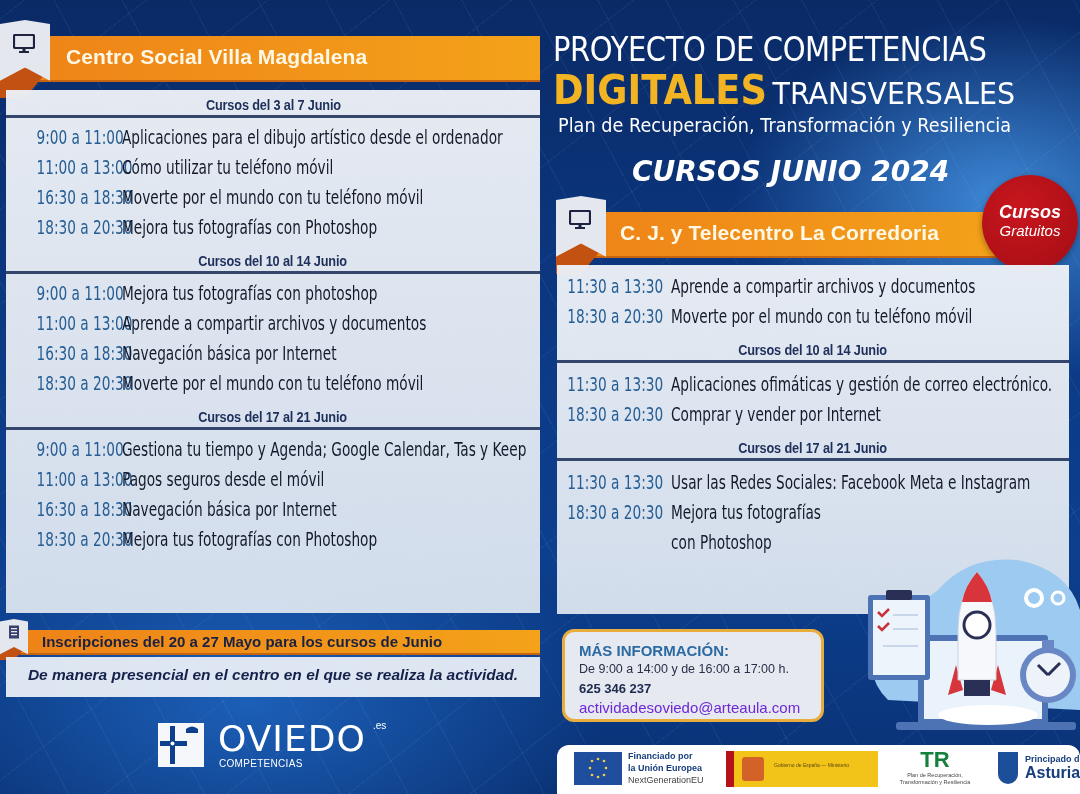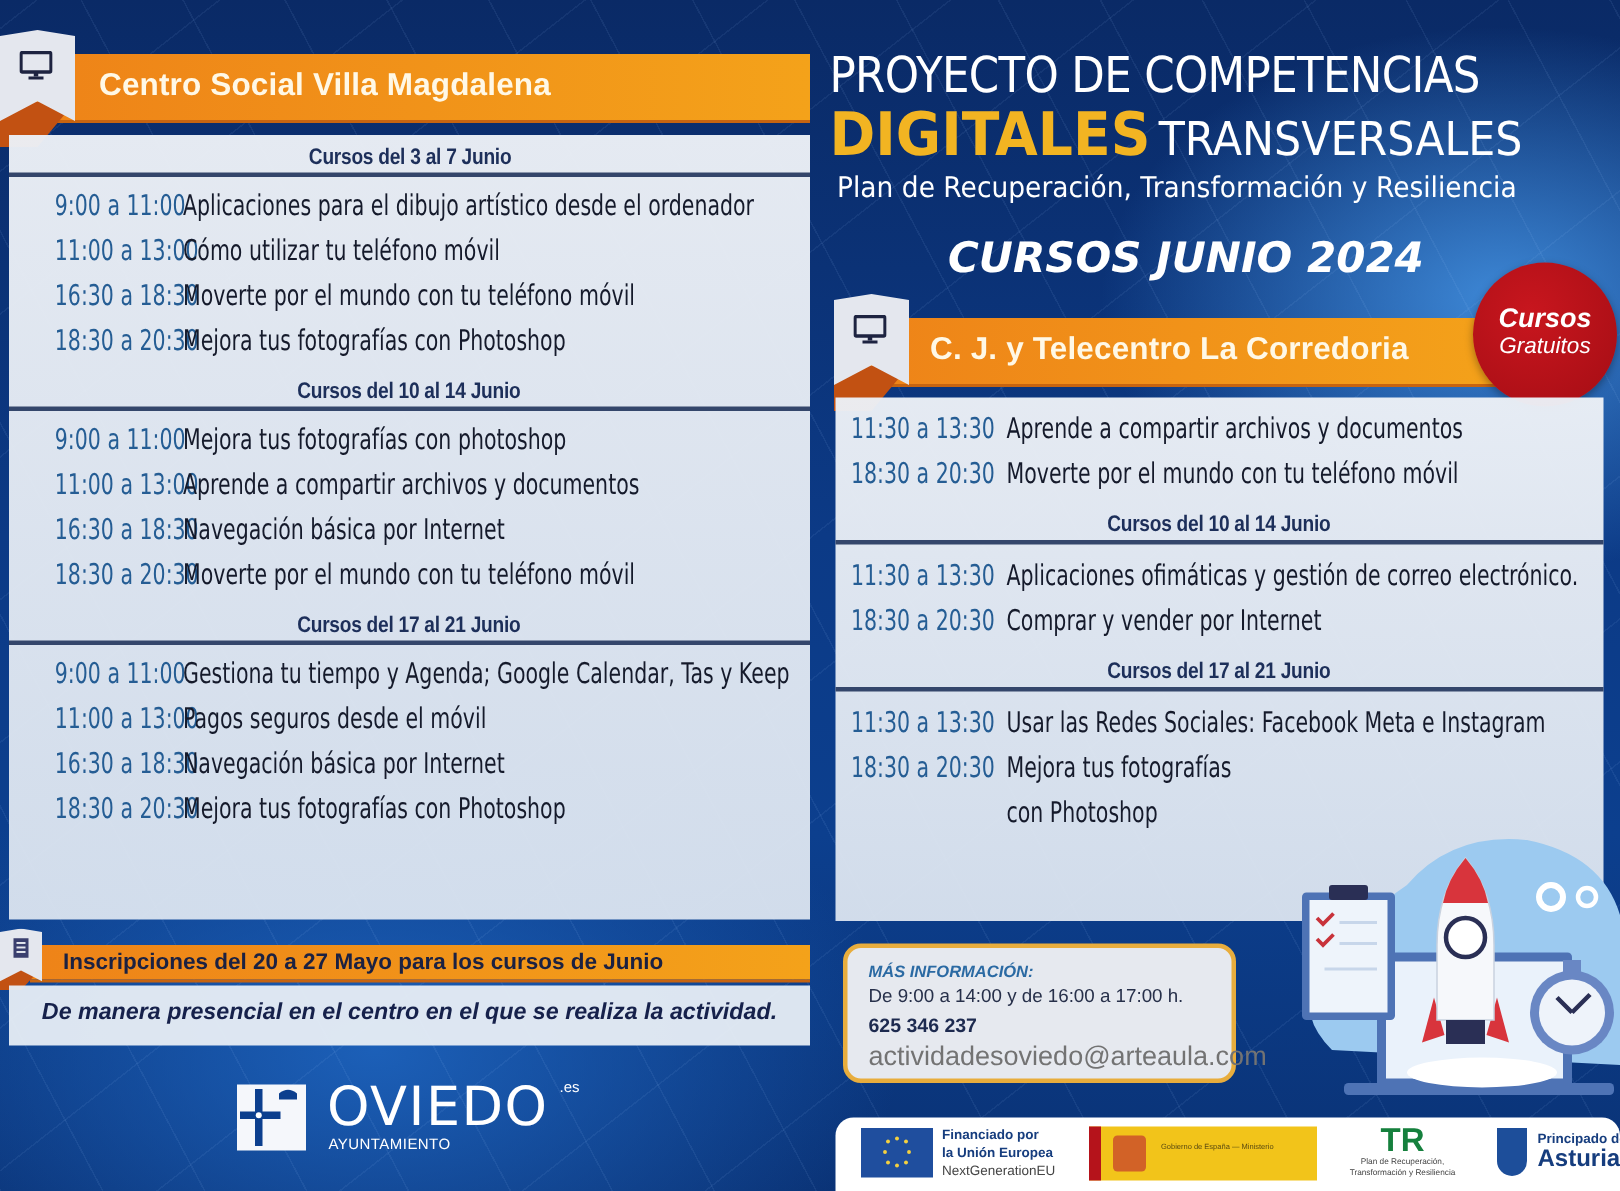--- a/index.html
+++ b/index.html
@@ -122,24 +122,24 @@
     text-align: center; color: #fff; box-shadow: 0 2px 6px rgba(0,0,0,0.35);
   }
   .badge .b1 { display: block; font-weight: bold; font-style: italic; font-size: 18px; margin-top: 27px; }
   .badge .b2 { display: block; font-style: italic; font-size: 15px; margin-top: -1px; }
 
   
   .info {
     position: absolute; left: 562px; top: 629px; width: 262px; height: 93px;
     background: #e6e9ef; border: 3px solid #e8ad3d; border-radius: 12px; padding: 10px 0 0 14px;
   }
-  .info .lbl { color: #2b6aa3; font-weight: bold; font-style: italic; font-size: 11px; }
+  .info .lbl { color: #2b6aa3; font-weight: bold; font-size: 15px; }
   .info .hrs { color: #27304a; font-size: 12.5px; margin-top: 3px; }
   .info .tel { color: #1d2a4f; font-weight: bold; font-size: 13px; margin-top: 5px; }
-  .info .mail { color: #737373; font-size: 18px; margin-top: 3px; }
+  .info .mail { color: #6d28d9; font-size: 15px; margin-top: 3px; }
 
   
   .illu { position: absolute; left: 848px; top: 550px; width: 232px; height: 185px; }
 
   
   .logos {
     position: absolute; left: 557px; top: 745px; width: 523px; height: 66px; background: #fff; border-radius: 12px;
   }
   .eu-flag { position: absolute; left: 17px; top: 7px; width: 48px; height: 33px; background: #1f4e9e; }
   .eu-text { position: absolute; left: 71px; top: 5px; font-size: 9px; color: #163d7e; line-height: 12px; font-weight: bold; }
@@ -280,21 +280,21 @@
   <div class="mark">
     <svg width="46" height="44" viewBox="0 0 46 44">
         <rect x="12" y="3" width="5" height="38" fill="#0c3f8e"></rect>
         <rect x="2" y="18" width="27" height="5" fill="#0c3f8e"></rect>
         <circle cx="14.5" cy="20.5" r="2" fill="#fff"></circle>
         <path d="M28 6 q6 -5 12 0 v4 h-12z" fill="#0c3f8e"></path>
       </svg>
   </div>
   <span class="word">OVIEDO</span>
   <span class="es">.es</span>
-  <span class="sub">AYUNTAMIENTO</span>
+  <span class="sub">COMPETENCIAS</span>
 </div>
 
 <div class="t1">PROYECTO DE COMPETENCIAS</div>
 <div class="t2">
   <span class="dig">DIGITALES</span><span class="trans">TRANSVERSALES</span>
 </div>
 <div class="t3">Plan de Recuperación, Transformación y Resiliencia</div>
 <div class="t4">CURSOS JUNIO 2024</div>
 
 <div class="sec-header" style="left:556px; top:196px; width:450px;padding-left:40px;">

